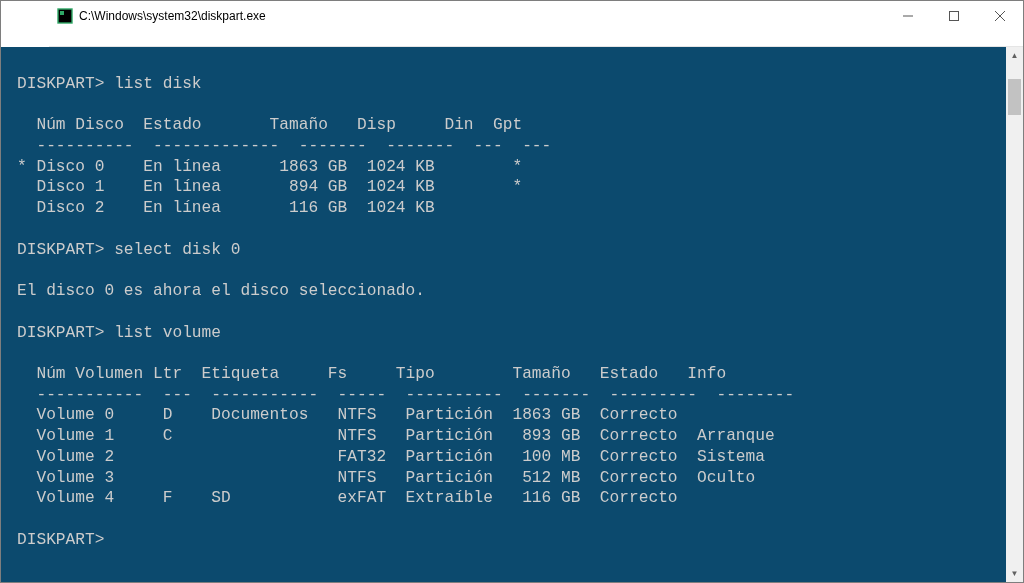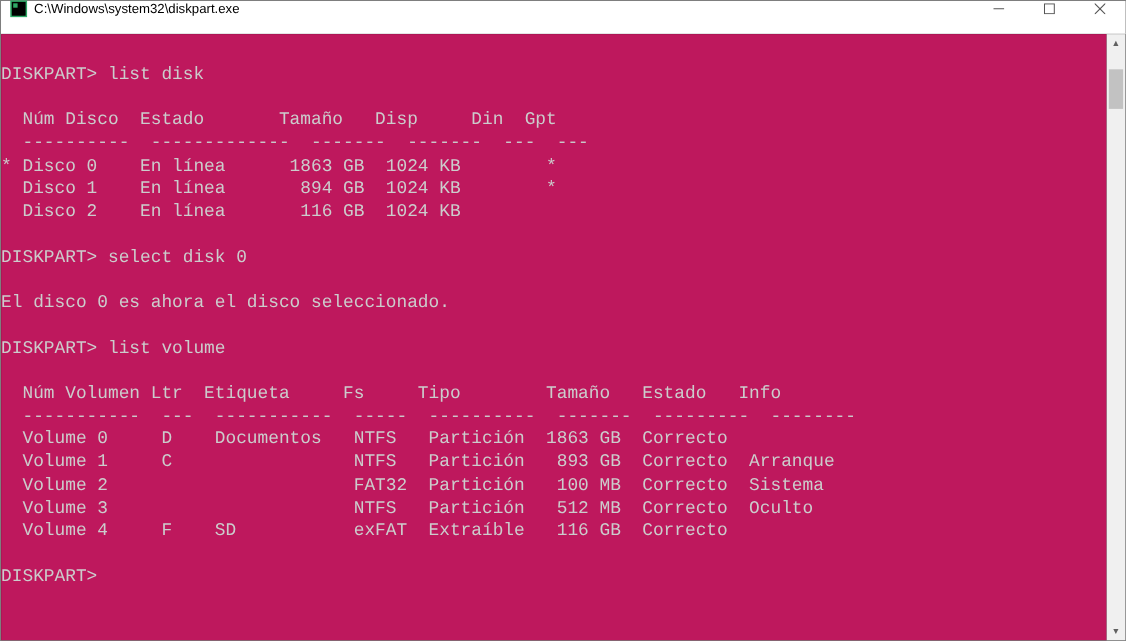--- a/index.html
+++ b/index.html
@@ -12,26 +12,27 @@
     }
     .window {
       width: 100%;
       height: 100%;
       border: 1px solid #7e7e7e;
       background: #fff;
       display: flex;
       flex-direction: column;
     }
     .titlebar {
-      height: 30px;
+      height: 46px;
       background: #ffffff;
       display: flex;
       align-items: center;
       padding: 0 0 16px 8px;
       border-bottom: 1px solid #e5e5e5;
+      margin-left: 48px;
     }
     .title-icon {
       width: 16px;
       height: 16px;
       margin-right: 6px;
       display: inline-flex;
       align-items: center;
       justify-content: center;
     }
     .title-text {
@@ -54,26 +55,26 @@
       cursor: pointer;
     }
     .terminal-wrap {
       flex: 1;
       display: flex;
       background: #000;
       position: relative;
     }
     .terminal {
       flex: 1;
-      background: #be185d;
+      background: #0c4a6e;
       color: #ccc;
       font-family: Consolas, "Courier New", monospace;
       font-size: 16.2px;
       line-height: 1.28;
-      padding: 6px 0 0 0;
+      padding: 6px 0 0 16px;
       white-space: pre;
       overflow: hidden;
       letter-spacing: 0px;
     }
     .scrollbar {
       width: 17px;
       background: #f0f0f0;
       position: relative;
     }
     .scroll-thumb {

